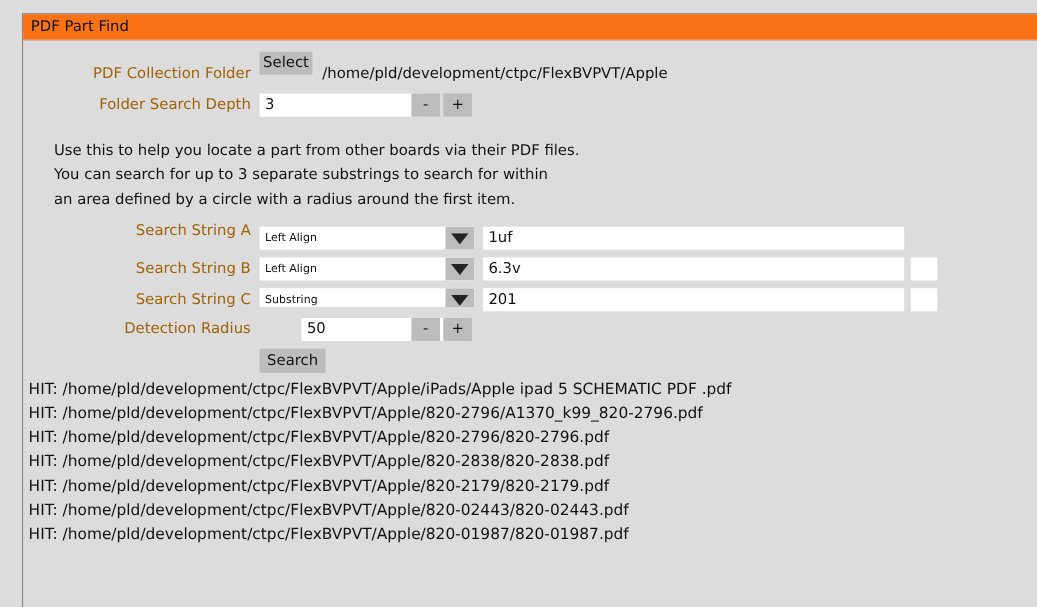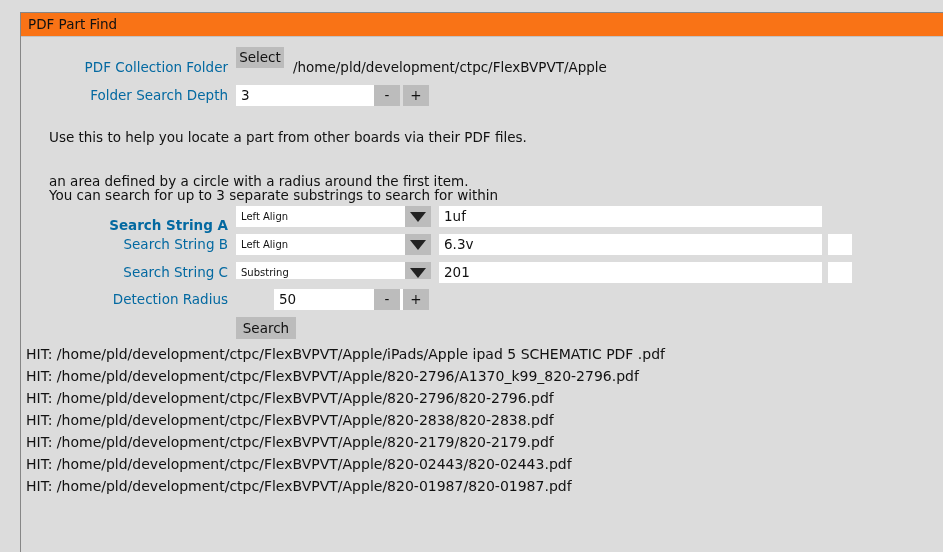--- a/index.html
+++ b/index.html
@@ -47,21 +47,21 @@
     color: #111111;
     white-space: nowrap;
   }
 
   
   .row-label {
     position: absolute;
     text-align: right;
     white-space: nowrap;
     font-size: 13.5px;
-    color: #0369a1;
+    color: #a16207;
     line-height: 20px;
   }
   .txtbox {
     position: absolute;
     background: #ffffff;
     border: none;
     box-sizing: border-box;
     font-family: "DejaVu Sans", "Liberation Sans", sans-serif;
     font-size: 13.5px;
     color: #111111;
@@ -148,24 +148,24 @@
 
   <div class="row-label" style="left:27px; top:72px; width:180px;">Folder Search Depth</div>
 
   <div class="txtbox" style="left:215px; top:72px; width:150px; height:21px;">3</div>
 
   <div class="btn" style="left:353px; top:72px; width:26px; height:21px; line-height:21px;">-</div>
 
   <div class="btn" style="left:382px; top:72px; width:26px; height:21px; line-height:21px;">+</div>
 
   <div class="statictext" style="left:28px; top:114px;">Use this to help you locate a part from other boards via their PDF files.</div>
-  <div class="statictext" style="left:28px; top:136px;margin-top:36px;">You can search for up to 3 separate substrings to search for within</div>
+  <div class="statictext" style="left:28px; top:136px;">You can search for up to 3 separate substrings to search for within</div>
   <div class="statictext" style="left:28px; top:158px;">an area defined by a circle with a radius around the first item.</div>
 
-  <div class="row-label" style="left:27px; top:202px; width:180px;font-weight:bold;">Search String A</div>
+  <div class="row-label" style="left:27px; top:187px; width:180px;">Search String A</div>
 
   <div class="combo" style="left:215px; top:193px; width:195px; height:21px;">
     <span class="combo-text">Left Align</span>
     <span class="combo-arrow">
       <svg width="16" height="10" viewBox="0 0 16 10">
           <polygon points="0,0 16,0 8,10" fill="#222222"></polygon>
         </svg>
     </span>
   </div>
 

